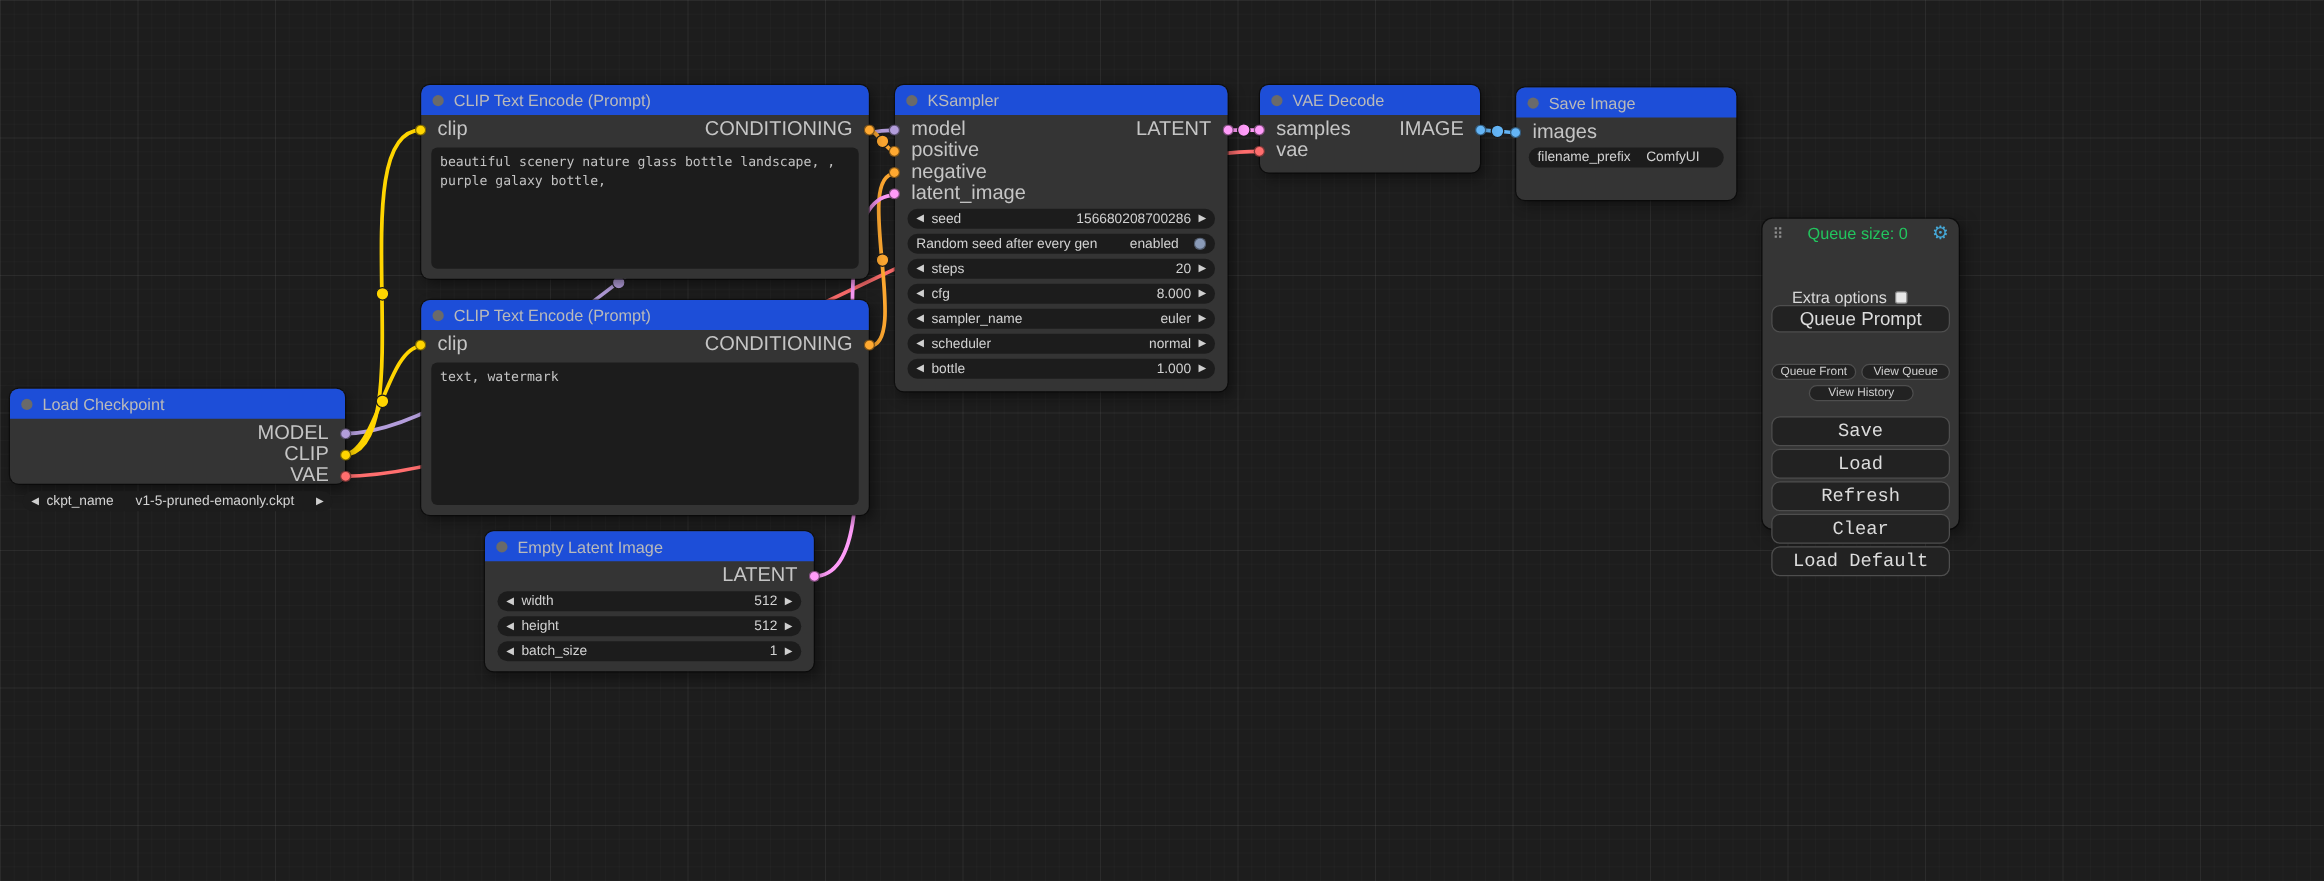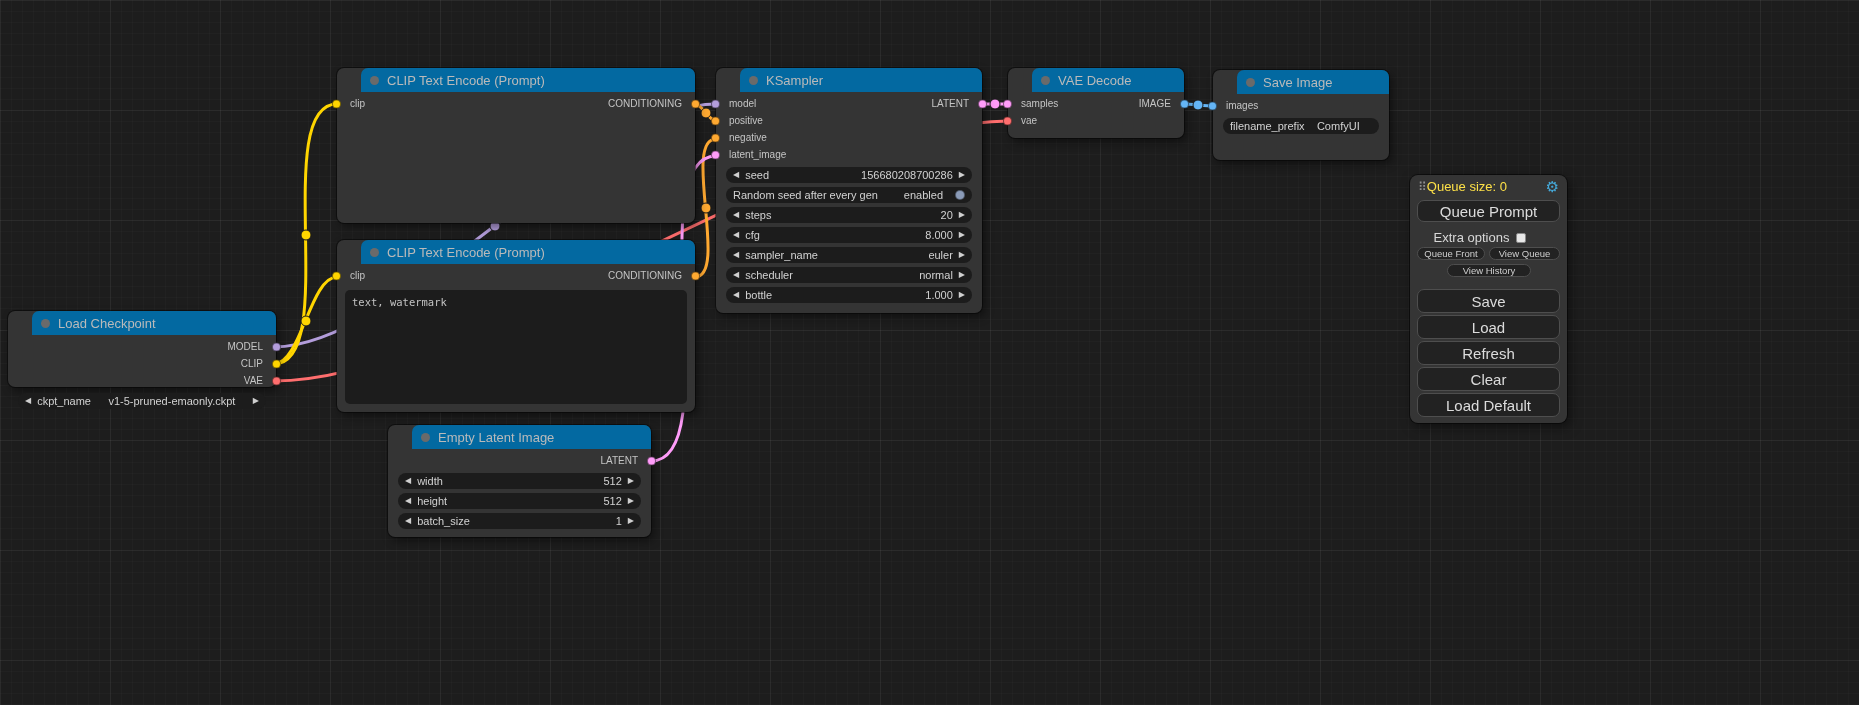--- a/index.html
+++ b/index.html
@@ -11,26 +11,26 @@
       linear-gradient(rgba(255,255,255,0.045) 1px, transparent 1px),
       linear-gradient(90deg, rgba(255,255,255,0.045) 1px, transparent 1px),
       linear-gradient(rgba(255,255,255,0.02) 1px, transparent 1px),
       linear-gradient(90deg, rgba(255,255,255,0.02) 1px, transparent 1px);
     background-size:110px 110px, 110px 110px, 11px 11px, 11px 11px;
   }
   #wires { position:absolute; left:0; top:0; z-index:1; }
 
   .node { position:absolute; z-index:5; background:#343434; border-radius:7px;
     box-shadow:0 0 0 1px rgba(0,0,0,0.45), 3px 4px 10px rgba(0,0,0,0.45); }
-  .node-title { height:24px; background:#0369a1; border-radius:7px 7px 0 0;
-    display:flex; align-items:center; gap:8px; padding:0 9px; color:#bababa; font-size:13px;margin-left:24px; }
+  .node-title { height:24px; background:#1d4ed8; border-radius:7px 7px 0 0;
+    display:flex; align-items:center; gap:8px; padding:0 9px; color:#bababa; font-size:13px; }
   .tdot { width:9px; height:9px; border-radius:50%; background:#6a6a6a; flex:0 0 auto; }
   .slots { padding-top:3px; }
   .srow { position:relative; height:17px; display:flex; align-items:center;
-    font-size:10px; color:#c5c5c5; }
+    font-size:16px; color:#c5c5c5; }
   .in-label { margin-left:13px; }
   .out-label { margin-left:auto; margin-right:13px; }
   .dot { position:absolute; width:9px; height:9px; border-radius:50%;
     top:50%; transform:translateY(-50%); border:1px solid rgba(0,0,0,0.5); }
   .dot.in { left:-5px; }
   .dot.out { right:-5px; }
 
   .widget { height:16px; margin:4px 10px 0; background:#1c1c1c; border-radius:8px;
     display:flex; align-items:center; padding:0 7px; font-size:11px; color:#d2d2d2; }
   .arr { font-size:8px; color:#cfcfcf; line-height:1; flex:0 0 auto; }
@@ -43,27 +43,27 @@
 
   .promptbox { position:absolute; left:8px; right:8px; background:#1c1c1c; border-radius:5px;
     font-family:"DejaVu Sans Mono", monospace; font-size:10.5px; color:#c3c3c3;
     padding:5px 7px; line-height:1.4; white-space:pre-wrap; word-break:break-word; overflow:hidden; }
 
   #queue-panel { position:absolute; left:1410px; top:175px; width:157px; height:248px;
     background:#353535; border-radius:8px; z-index:20; color:#ddd;
     box-shadow:0 0 0 1px rgba(0,0,0,0.5), 3px 4px 12px rgba(0,0,0,0.5); }
   .qp-header { height:23px; display:flex; align-items:center; padding:0 8px; }
   .drag-handle { color:#8f8f8f; font-size:12px; cursor:move; flex:0 0 auto; }
-  .q-size { flex:1; text-align:left; font-size:13px; color:#fde047; }
+  .q-size { flex:1; text-align:center; font-size:13px; color:#22c55e; }
   .gear-icon { font-size:15px; line-height:1; flex:0 0 auto; cursor:pointer; }
   .qbtn { position:absolute; background:#222; border:1px solid #4e4e4e; border-radius:7px;
-    color:#dcdcdc; text-align:center; font-family:inherit; display:block; cursor:pointer; padding:0; }
+    color:#dcdcdc; text-align:center; font-family:inherit; display:block; cursor:pointer; padding:0;margin-top:44px; }
   .qp-main { left:7px; top:25px; width:143px; height:22px; font-size:15px; }
   .qbtn.small { height:13px; font-size:9.5px; line-height:11px; border-radius:8px; color:#cfcfcf; }
-  .qbtn.big { left:7px; width:143px; height:24px; font-size:15px; }
+  .qbtn.big { left:7px; width:143px; height:24px; font-size:15px;font-family:Liberation Mono, monospace; }
   .extra-row { position:absolute; left:0; right:17px; top:55px; height:15px;
     display:flex; align-items:center; justify-content:center; gap:7px; font-size:13px; color:#d8d8d8; }
   .checkbox { width:10px; height:10px; background:#e8e8e8; border:1px solid #8a8a8a;
     border-radius:2px; flex:0 0 auto; cursor:pointer; }
 </style>
 </head>
 <body>
 
 <div id="canvas">
 
@@ -125,20 +125,21 @@
       <span>CLIP Text Encode (Prompt)</span>
     </div>
     <div class="slots">
       <div class="srow">
         <span class="dot in" style="background: rgb(255, 213, 0);"></span>
         <span class="in-label">clip</span>
         <span class="out-label">CONDITIONING</span>
         <span class="dot out" style="background: rgb(255, 169, 49);"></span>
       </div>
     </div>
+    <div class="promptbox" style="top:50px;height:97px">beautiful scenery nature glass bottle landscape, , purple galaxy bottle,</div>
   </div>
 
   <div class="node" style="left:337px;top:240px;width:358px;height:172px">
     <div class="node-title">
       <span class="tdot"></span>
       <span>CLIP Text Encode (Prompt)</span>
     </div>
     <div class="slots">
       <div class="srow">
         <span class="dot in" style="background: rgb(255, 213, 0);"></span>

